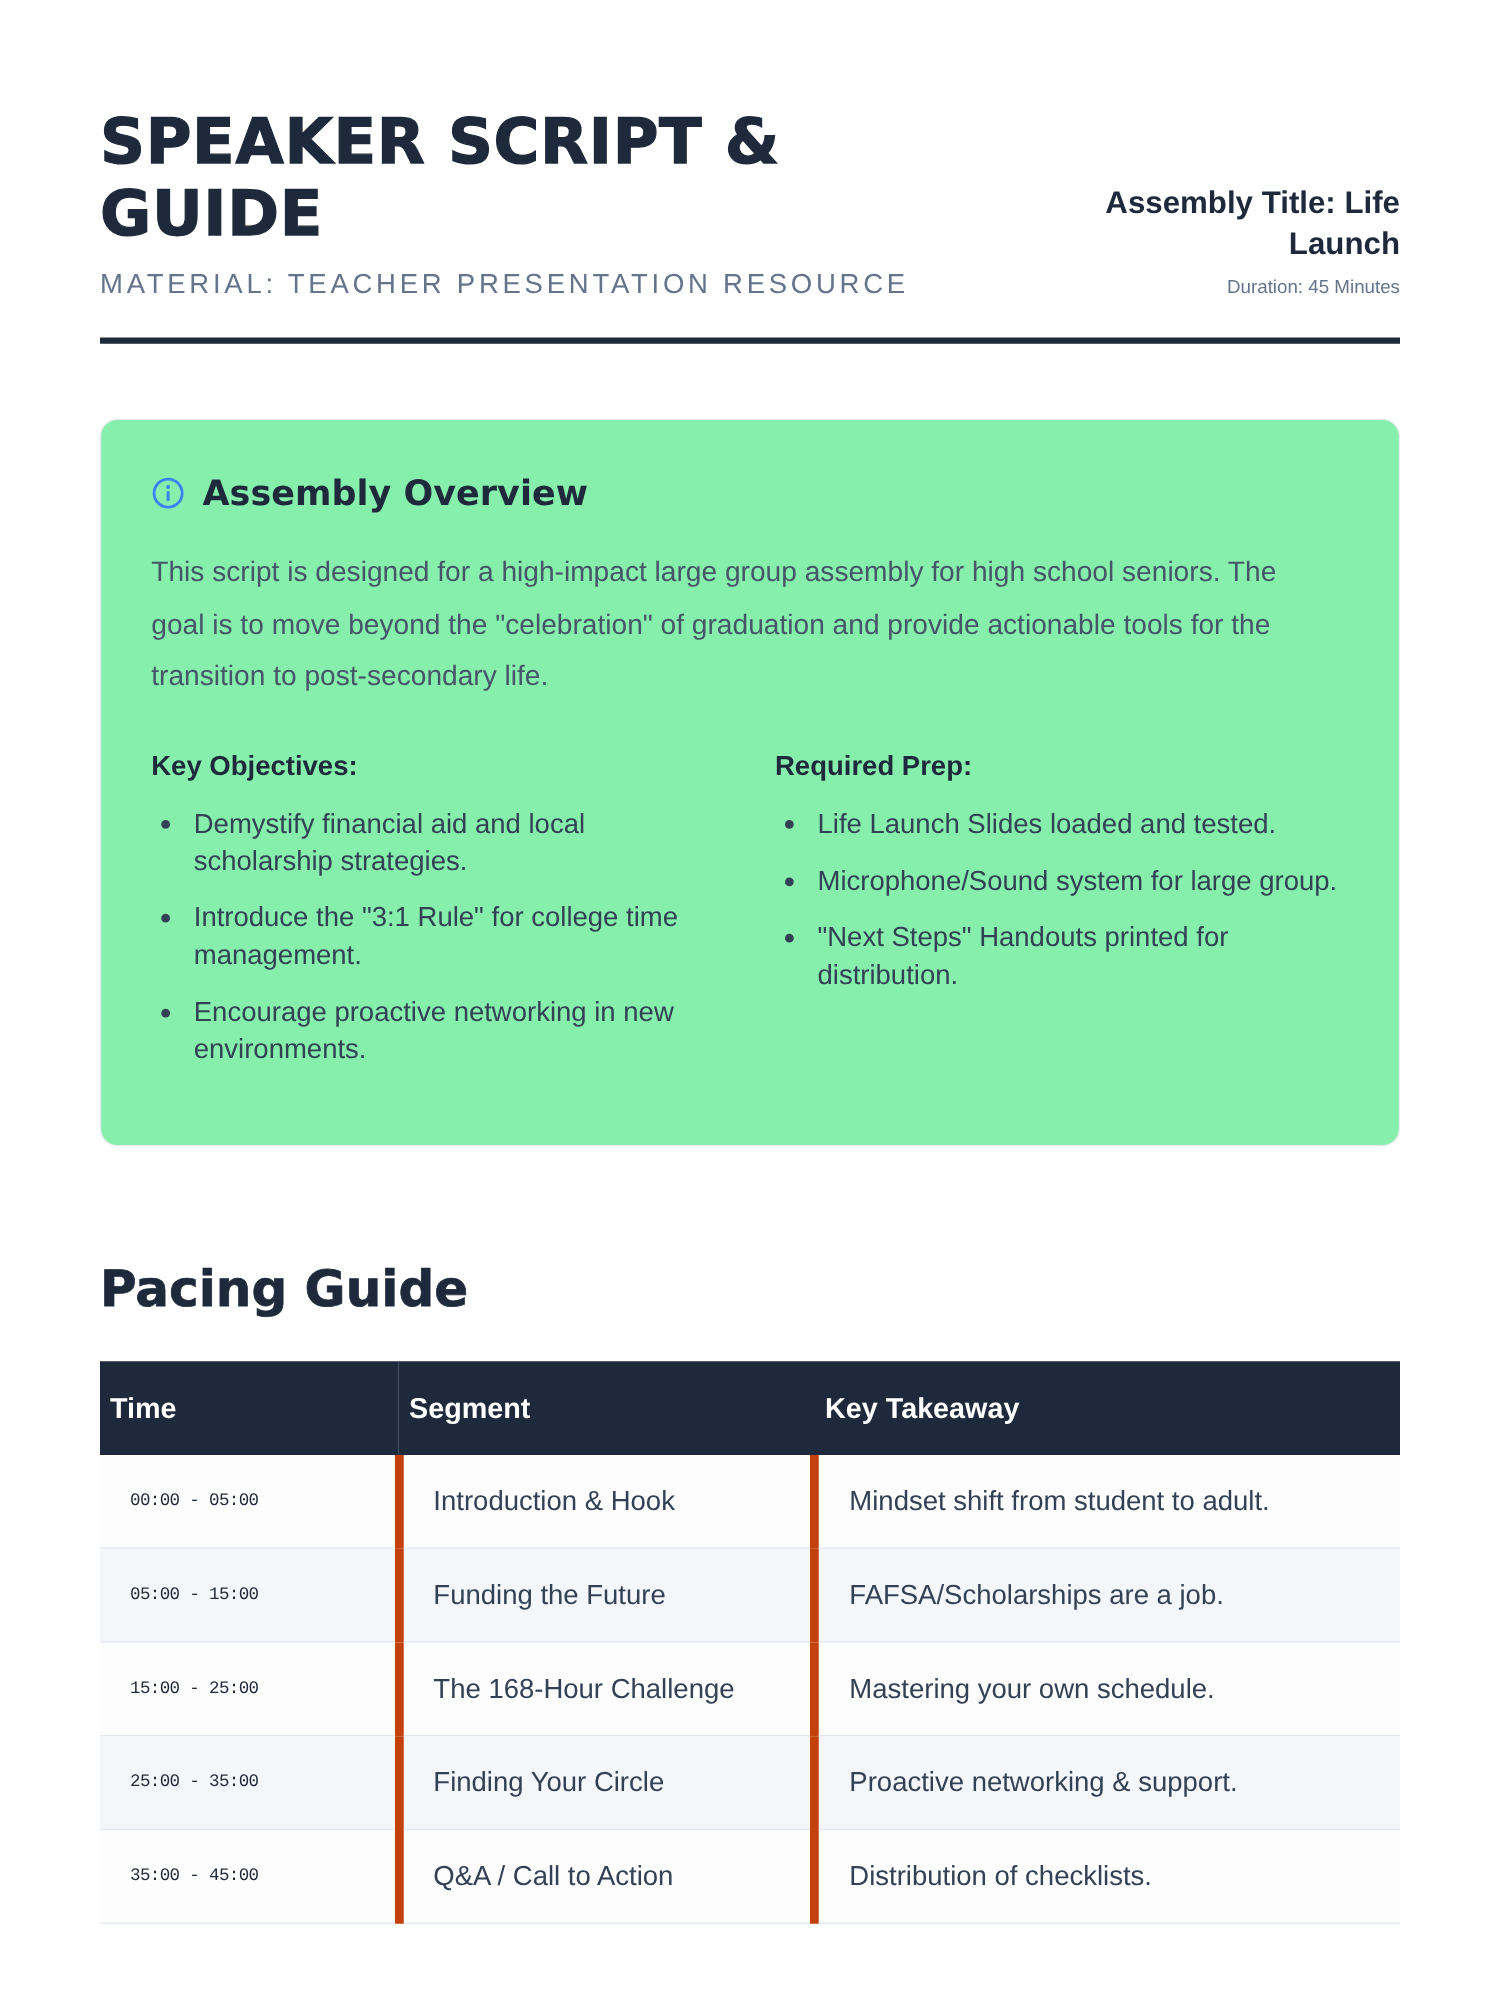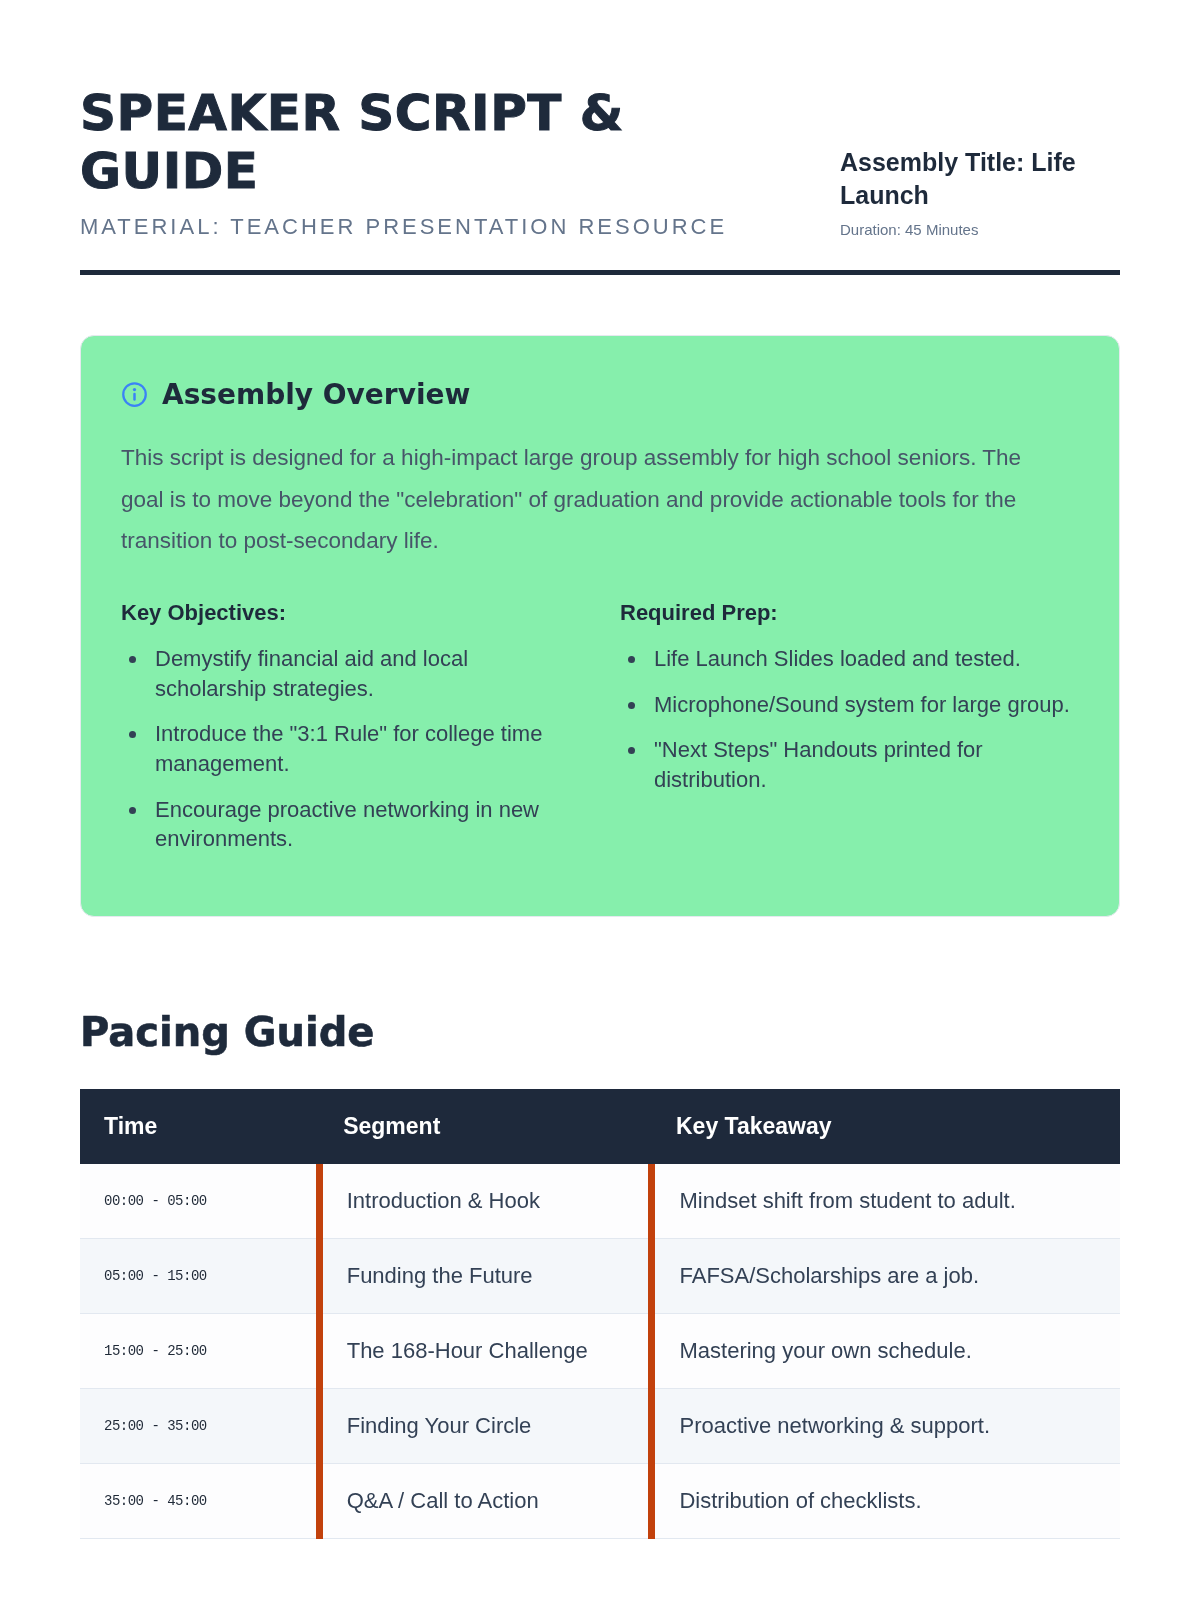--- a/index.html
+++ b/index.html
@@ -37,20 +37,21 @@
     max-width: 660px;
   }
   .doc-subtitle {
     margin-top: 14px;
     font-size: 22px;
     letter-spacing: 3px;
     color: #64748b;
     font-weight: 500;
   }
   .header-right {
+    text-align: right;
     max-width: 280px;
     padding-bottom: 2px;
   }
   .assembly-title {
     font-size: 25px;
     font-weight: bold;
     color: #1e2a3b;
     line-height: 1.35;
   }
   .duration {
@@ -130,21 +131,21 @@
     margin-top: 34px;
     width: 100%;
     border-collapse: collapse;
   }
   .pacing-table thead th {
     background: #1e293b;
     color: #ffffff;
     text-align: left;
     font-size: 23px;
     font-weight: bold;
-    padding: 24px 24px;
+    padding: 24px 8px;
   }
   .pacing-table th.col-time    { width: 23%; }
   .pacing-table th.col-segment { width: 32%; }
   .pacing-table th.col-takeaway{ width: 45%; }
 
   .pacing-table tbody td {
     padding: 24px 24px;
     font-size: 22px;
     color: #334155;
     border-bottom: 1px solid #e2e8f0;

